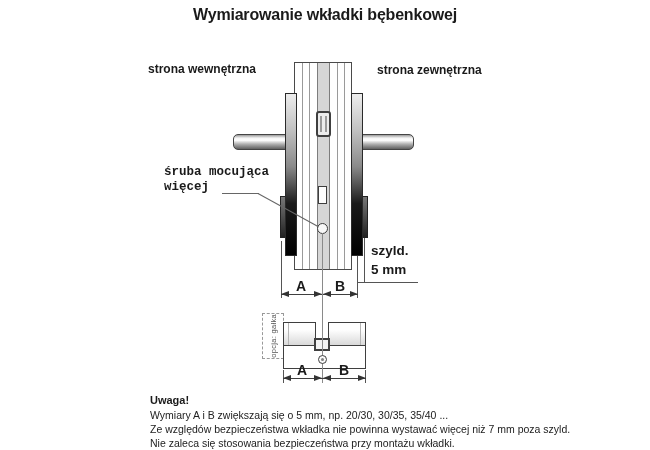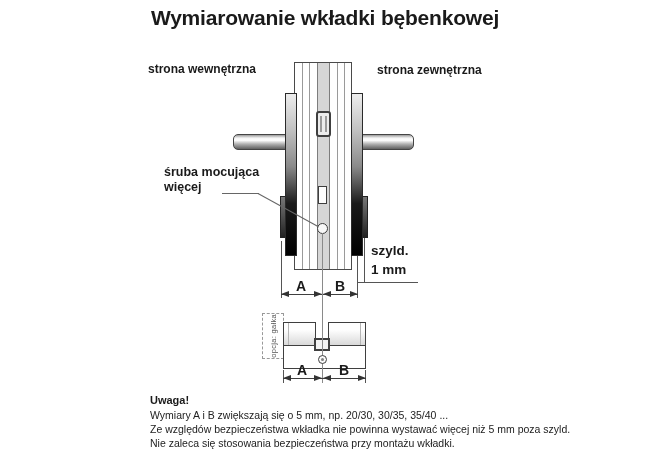--- a/index.html
+++ b/index.html
@@ -1,19 +1,19 @@
 <!DOCTYPE html>
 <html><head>
 <meta charset="utf-8">
 <style>
   html,body{margin:0;padding:0;background:#fff;}
   .page{position:relative;width:650px;height:450px;background:#fff;overflow:hidden;
         font-family:"Liberation Sans",sans-serif;color:#1a1a1a;}
   .title{position:absolute;left:0;top:6px;width:650px;text-align:center;
-         font-size:21px;font-weight:bold;letter-spacing:-0.2px;}
+         font-size:16px;font-weight:bold;letter-spacing:-0.2px;}
   .side-label{position:absolute;font-size:12px;font-weight:bold;white-space:nowrap;}
   .vl{position:absolute;width:1px;background:#555;}
   .hl{position:absolute;height:1px;background:#3f3f3f;}
   .dline{position:absolute;width:1px;top:63px;height:206px;background:#9a9a9a;}
   .door{position:absolute;left:294px;top:62px;width:58px;height:208px;
         border:1px solid #4a4a4a;background:#fff;box-sizing:border-box;}
   .strip{position:absolute;left:317px;top:63px;width:13px;height:206px;background:#d6d6d6;
          border-left:1px solid #7d7d7d;border-right:1px solid #7d7d7d;box-sizing:border-box;}
   .rod{position:absolute;top:134px;height:16px;border:1px solid #444;box-sizing:border-box;
        background:linear-gradient(180deg,#9a9a9a 0%,#f5f5f5 22%,#ffffff 38%,#b0b0b0 65%,#606060 100%);}
@@ -26,21 +26,21 @@
   .cam{position:absolute;left:316px;top:111px;width:15px;height:26px;border:2px solid #3f3f3f;
        border-radius:3px;background:#ececec;box-sizing:border-box;}
   .cam-inner{position:absolute;left:2px;right:2px;top:3px;bottom:3px;
              border-left:2px solid #9a9a9a;border-right:2px solid #9a9a9a;}
   .channel{position:absolute;left:318px;top:186px;width:9px;height:18px;border:1px solid #3f3f3f;
            background:#fdfdfd;box-sizing:border-box;}
   .screw{position:absolute;left:317px;top:223px;width:11px;height:11px;border:1px solid #3f3f3f;
          border-radius:50%;background:#f8f8f8;box-sizing:border-box;}
   .leader-diag{position:absolute;left:258px;top:193px;width:69px;height:1px;background:#666;
                transform:rotate(28.8deg);transform-origin:0 50%;}
-  .callout{position:absolute;left:164px;top:165px;font-size:12.5px;font-weight:bold;line-height:15px;}
+  .callout{position:absolute;left:164px;top:165px;font-size:12.5px;font-weight:bold;line-height:15px;font-family:Liberation Mono, monospace;}
   .maxlabel{position:absolute;left:371px;top:241px;font-size:13.5px;font-weight:bold;line-height:19px;}
   .dimlabel{position:absolute;width:18px;text-align:center;font-weight:bold;font-size:14px;}
   .arr{position:absolute;width:0;height:0;border-top:3px solid transparent;border-bottom:3px solid transparent;}
   .arr-l{border-right:8px solid #333;}
   .arr-r{border-left:8px solid #333;}
   .body2{position:absolute;left:283px;top:322px;width:83px;height:47px;border:1px solid #3f3f3f;
          background:#fff;box-sizing:border-box;}
   .barrel{position:absolute;left:284px;top:323px;width:81px;height:22px;
           background:linear-gradient(180deg,#ffffff 30%,#d9d9d9 100%);}
   .tick{position:absolute;width:1px;top:323px;height:22px;background:#b5b5b5;}
@@ -96,21 +96,21 @@
   <div class="callout">
     <div>śruba mocująca</div>
     <div>więcej</div>
   </div>
 
   <div class="vl" style="left:357px;top:256px;height:42px"></div>
   <div class="vl" style="left:364px;top:238px;height:45px"></div>
   <div class="hl" style="left:357px;top:282px;width:61px;background:#555"></div>
   <div class="maxlabel">
     <div>szyld.</div>
-    <div>1 mm</div>
+    <div>5 mm</div>
   </div>
 
   <div class="vl" style="left:281px;top:241px;height:57px"></div>
   <div class="hl" style="left:281px;top:294px;width:77px"></div>
   <div class="arr arr-l" style="left:281px;top:291px"></div>
   <div class="arr arr-r" style="left:314px;top:291px"></div>
   <div class="arr arr-l" style="left:323px;top:291px"></div>
   <div class="arr arr-r" style="left:350px;top:291px"></div>
   <div class="dimlabel" style="left:292px;top:278px">A</div>
   <div class="dimlabel" style="left:331px;top:278px">B</div>
@@ -137,17 +137,17 @@
   <div class="arr arr-l" style="left:283px;top:375px"></div>
   <div class="arr arr-r" style="left:314px;top:375px"></div>
   <div class="arr arr-l" style="left:323px;top:375px"></div>
   <div class="arr arr-r" style="left:358px;top:375px"></div>
   <div class="dimlabel" style="left:293px;top:362px">A</div>
   <div class="dimlabel" style="left:335px;top:362px">B</div>
 
   <div class="note-head">Uwaga!</div>
   <div class="note-lines">
     <div>Wymiary A i B zwiększają się o 5 mm, np. 20/30, 30/35, 35/40 ...</div>
-    <div>Ze względów bezpieczeństwa wkładka nie powinna wystawać więcej niż 5 mm poza szyld.</div>
+    <div>Ze względów bezpieczeństwa wkładka nie powinna wystawać więcej niż 7 mm poza szyld.</div>
     <div>Nie zaleca się stosowania bezpieczeństwa przy montażu wkładki.</div>
   </div>
 
 </div>
 
 </body></html>

